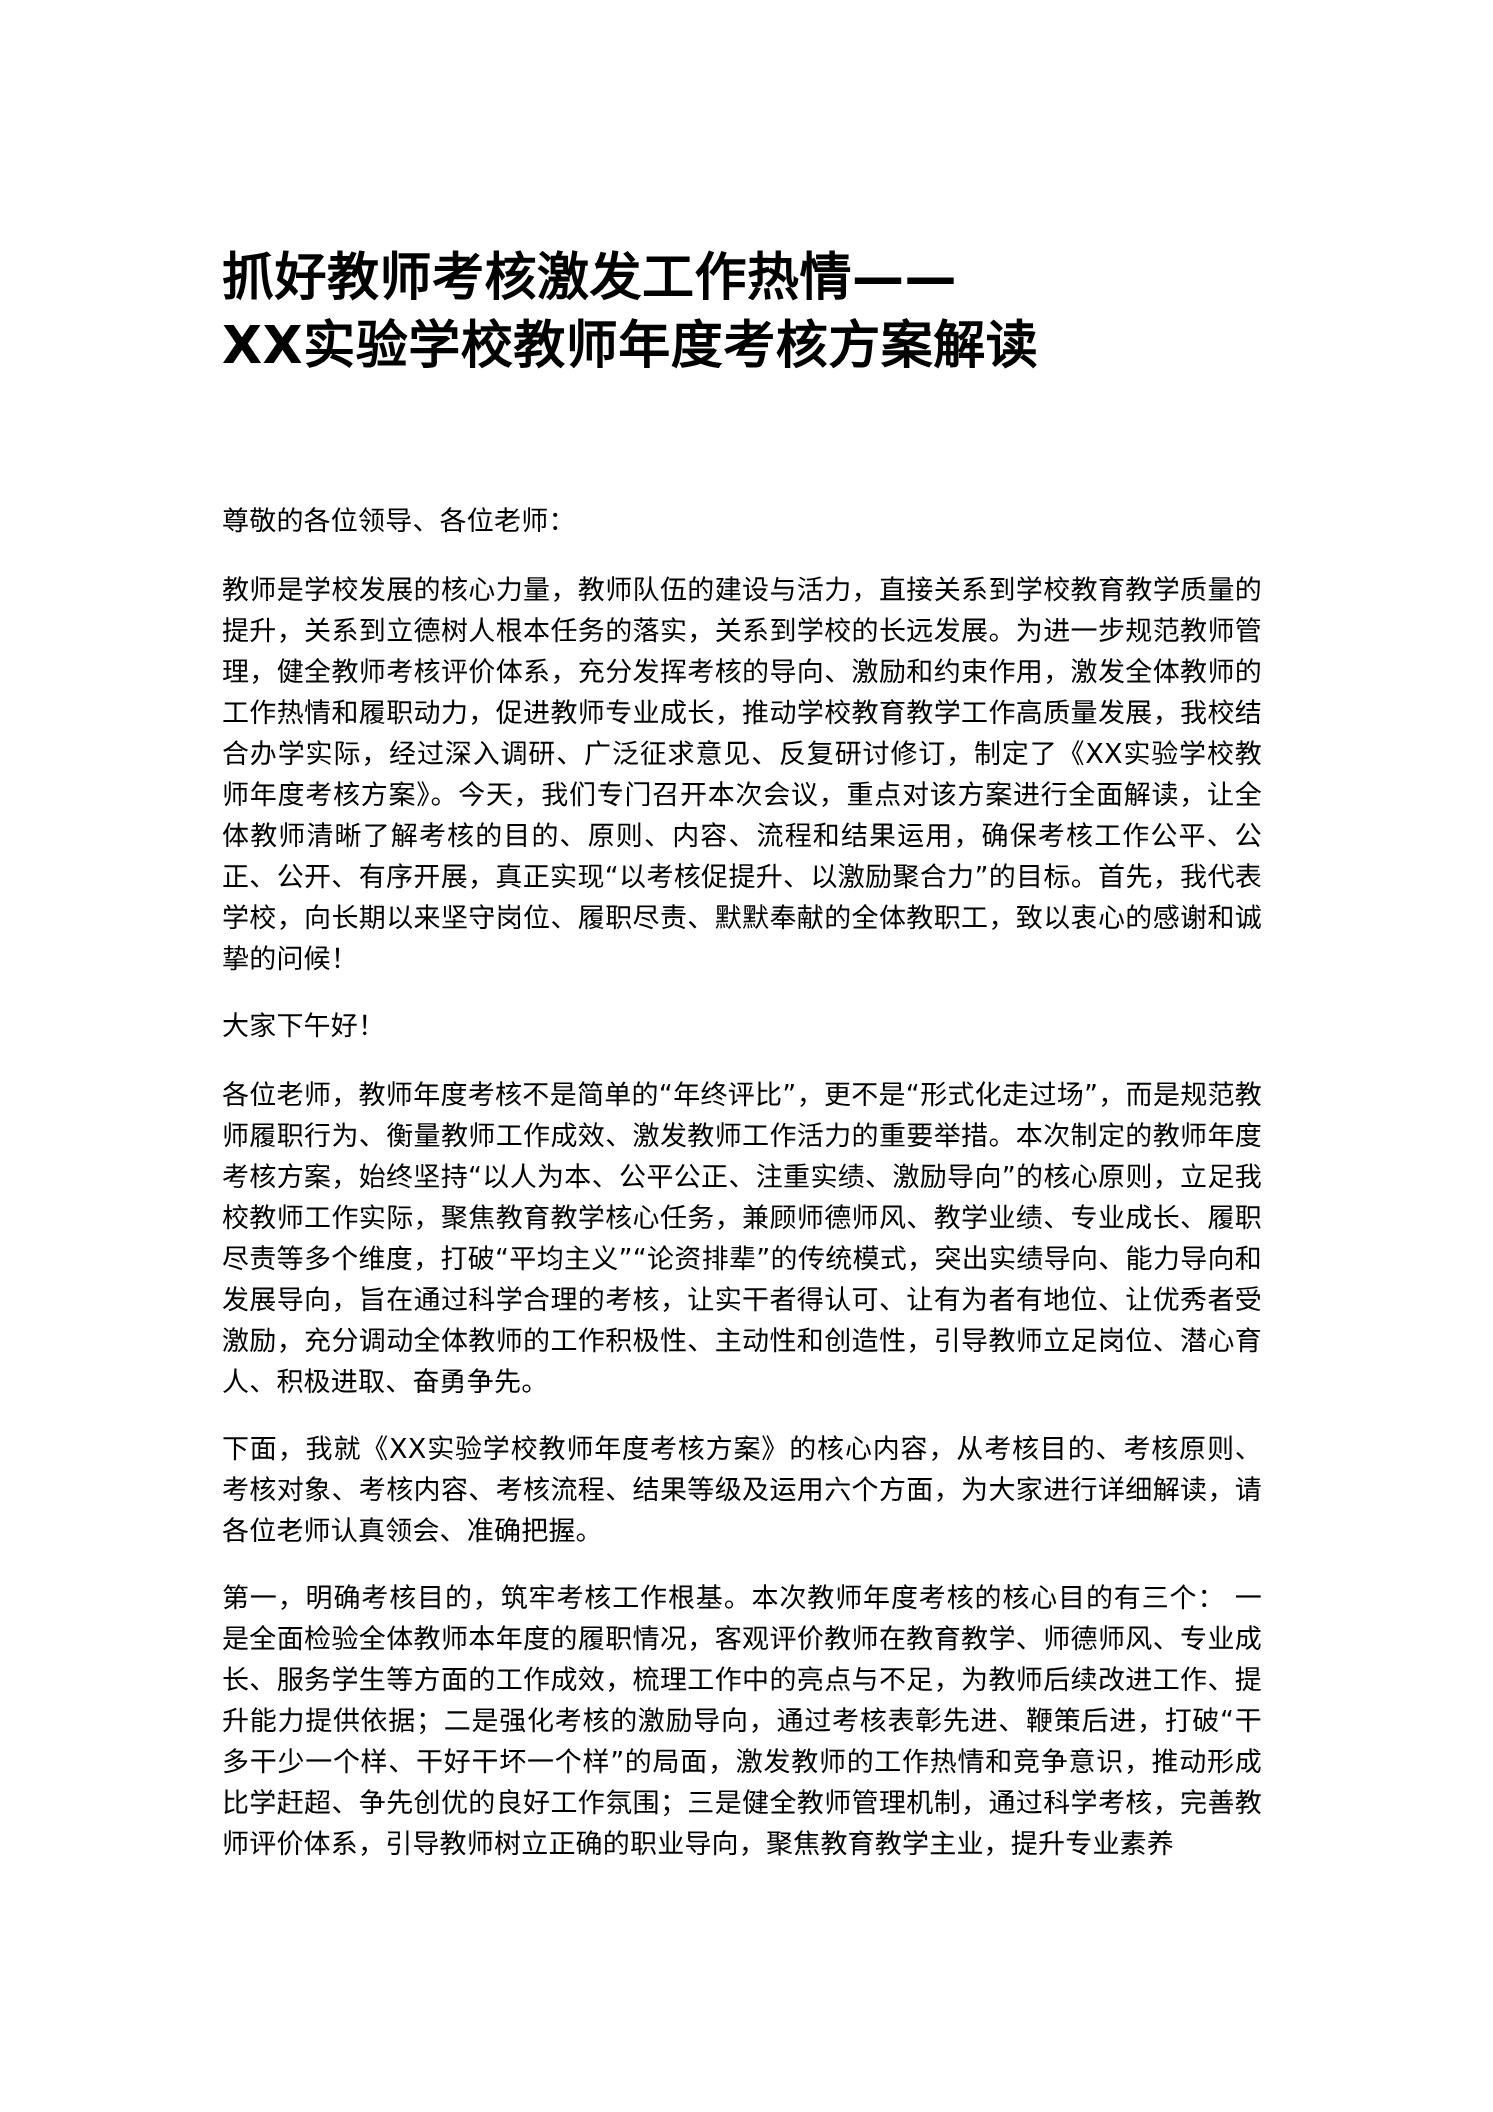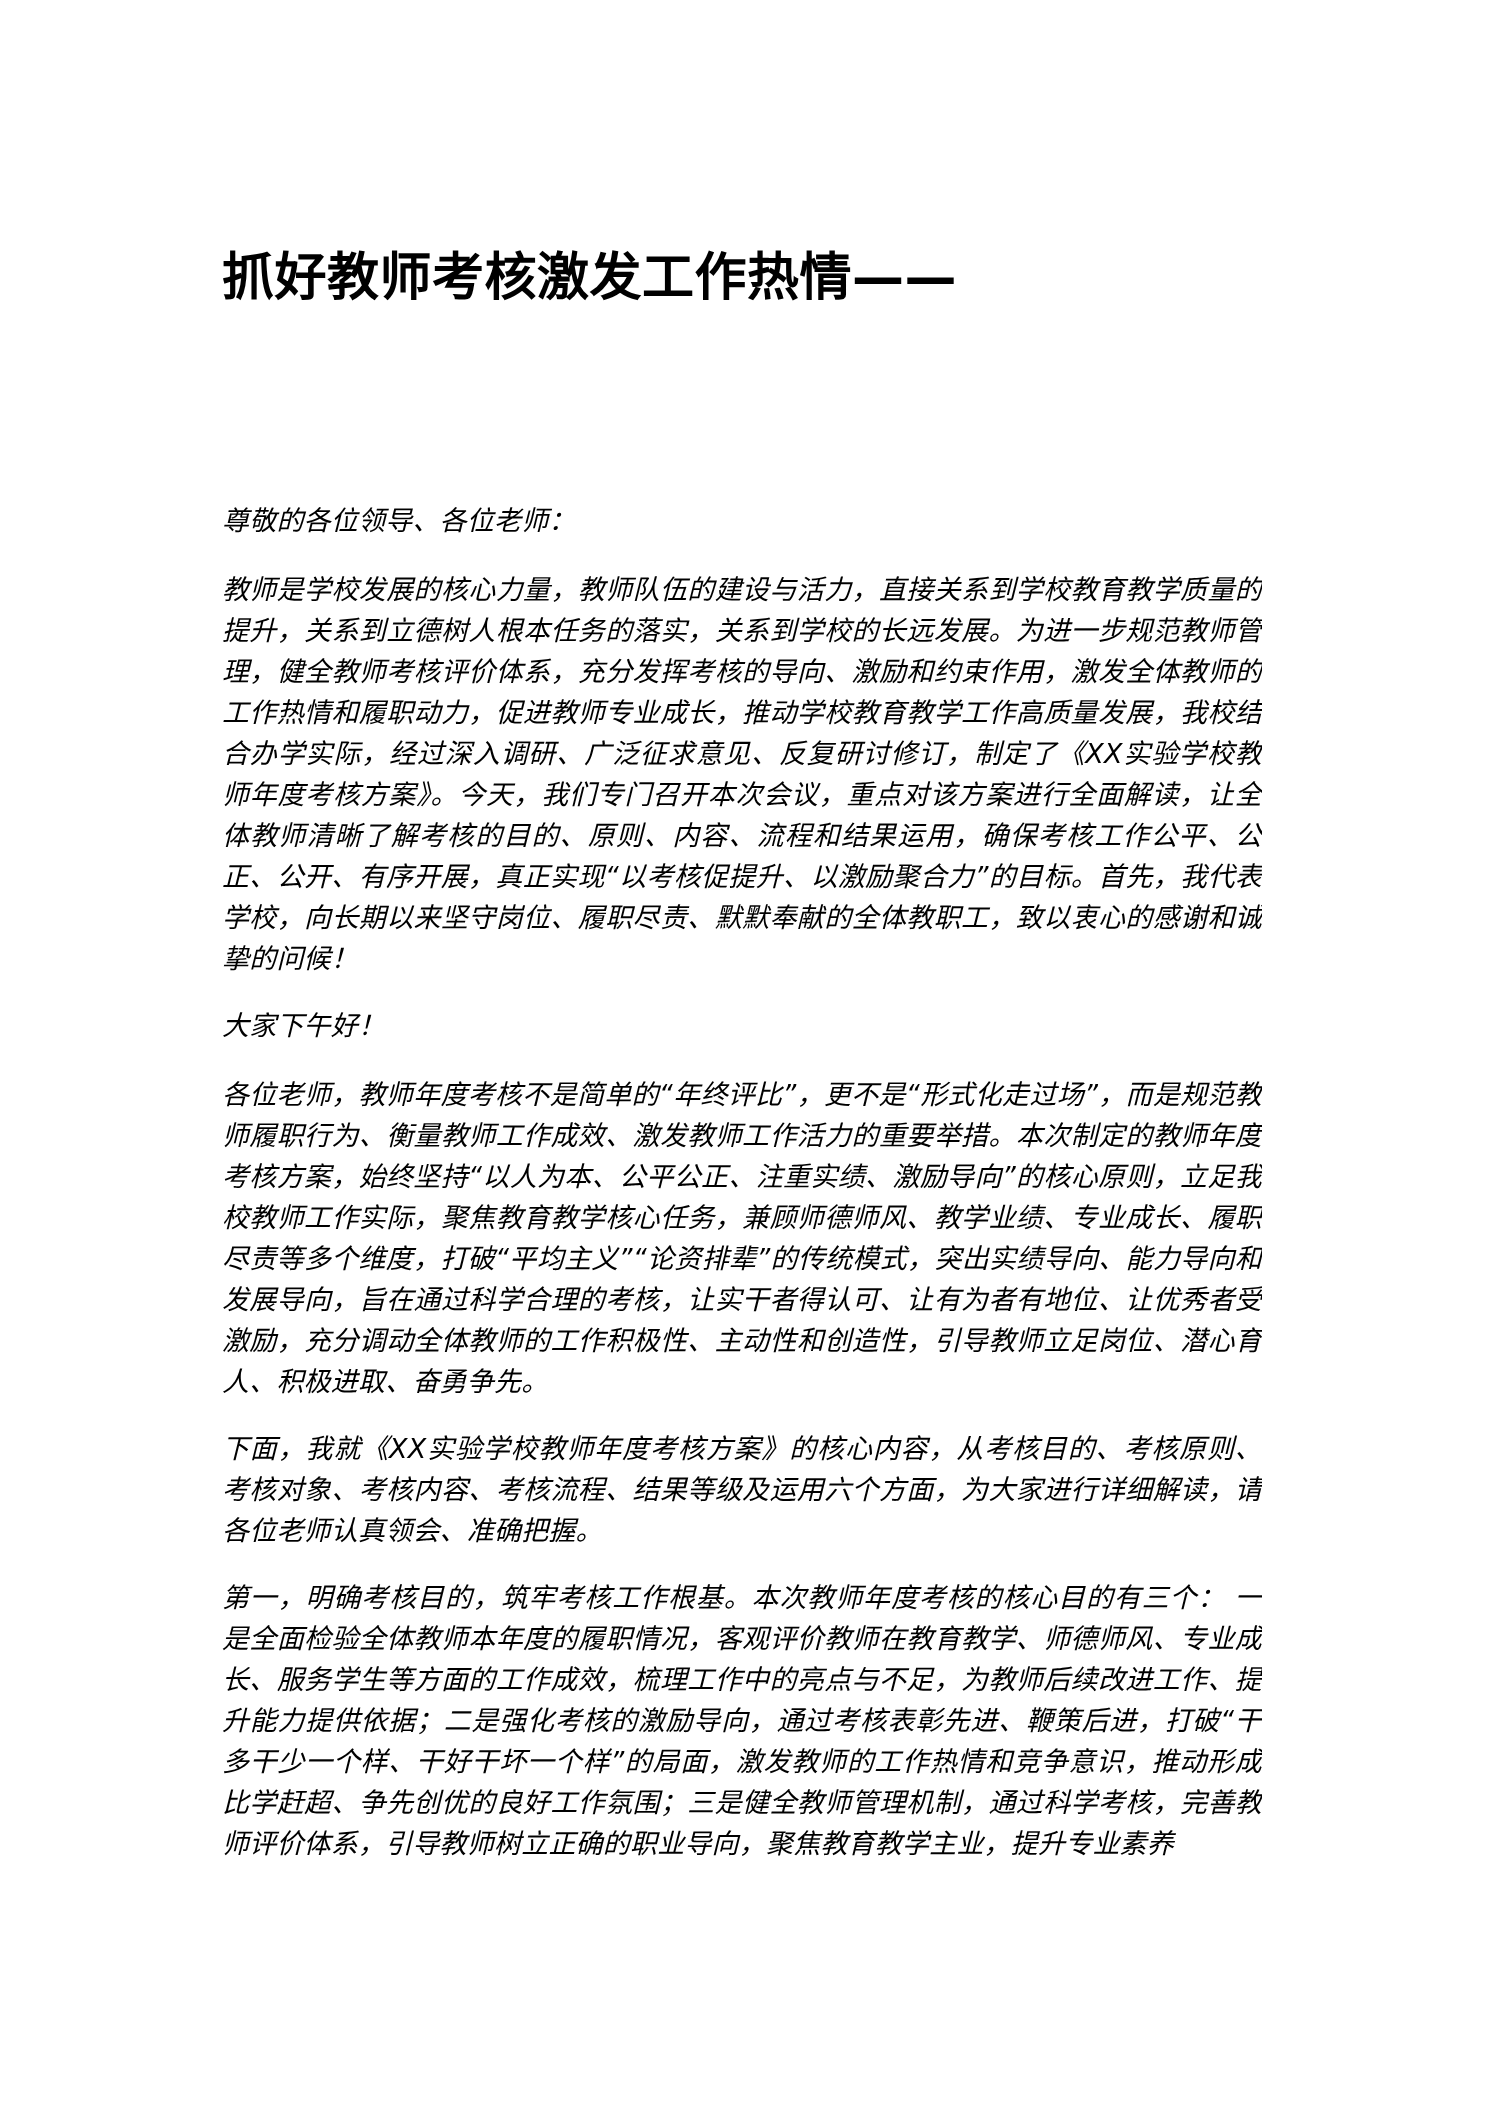--- a/index.html
+++ b/index.html
@@ -45,21 +45,20 @@
   p.para {
     margin: 0 0 26px 0;
     padding: 0;
     font-size: 27px;
     line-height: 41px;
     color: #000000;
     text-align: justify;
     text-justify: inter-ideograph;
     word-break: break-all;
     letter-spacing: 0.2px;
-    font-style: italic;
   }
   p.para:last-child {
     margin-bottom: 12px;
   }
   p.salutation {
     margin-bottom: 28px;
   }
   p.greeting {
     margin-bottom: 28px;
   }
@@ -67,20 +66,21 @@
     overflow: hidden;
   }
 </style>
 </head>
 <body>
 
 <div class="page">
 
   <div class="title-block">
     <h1 class="doc-title">抓好教师考核激发工作热情——</h1>
+    <h1 class="doc-title">XX实验学校教师年度考核方案解读</h1>
   </div>
 
   <div class="body-block clipped">
     <p class="para salutation">尊敬的各位领导、各位老师：</p>
     <p class="para">教师是学校发展的核心力量，教师队伍的建设与活力，直接关系到学校教育教学质量的提升，关系到立德树人根本任务的落实，关系到学校的长远发展。为进一步规范教师管理，健全教师考核评价体系，充分发挥考核的导向、激励和约束作用，激发全体教师的工作热情和履职动力，促进教师专业成长，推动学校教育教学工作高质量发展，我校结合办学实际，经过深入调研、广泛征求意见、反复研讨修订，制定了《XX实验学校教师年度考核方案》。今天，我们专门召开本次会议，重点对该方案进行全面解读，让全体教师清晰了解考核的目的、原则、内容、流程和结果运用，确保考核工作公平、公正、公开、有序开展，真正实现“以考核促提升、以激励聚合力”的目标。首先，我代表学校，向长期以来坚守岗位、履职尽责、默默奉献的全体教职工，致以衷心的感谢和诚挚的问候！</p>
     <p class="para greeting">大家下午好！</p>
     <p class="para">各位老师，教师年度考核不是简单的“年终评比”，更不是“形式化走过场”，而是规范教师履职行为、衡量教师工作成效、激发教师工作活力的重要举措。本次制定的教师年度考核方案，始终坚持“以人为本、公平公正、注重实绩、激励导向”的核心原则，立足我校教师工作实际，聚焦教育教学核心任务，兼顾师德师风、教学业绩、专业成长、履职尽责等多个维度，打破“平均主义”“论资排辈”的传统模式，突出实绩导向、能力导向和发展导向，旨在通过科学合理的考核，让实干者得认可、让有为者有地位、让优秀者受激励，充分调动全体教师的工作积极性、主动性和创造性，引导教师立足岗位、潜心育人、积极进取、奋勇争先。</p>
     <p class="para">下面，我就《XX实验学校教师年度考核方案》的核心内容，从考核目的、考核原则、考核对象、考核内容、考核流程、结果等级及运用六个方面，为大家进行详细解读，请各位老师认真领会、准确把握。</p>
     <p class="para">第一，明确考核目的，筑牢考核工作根基。本次教师年度考核的核心目的有三个： 一是全面检验全体教师本年度的履职情况，客观评价教师在教育教学、师德师风、专业成长、服务学生等方面的工作成效，梳理工作中的亮点与不足，为教师后续改进工作、提升能力提供依据；二是强化考核的激励导向，通过考核表彰先进、鞭策后进，打破“干多干少一个样、干好干坏一个样”的局面，激发教师的工作热情和竞争意识，推动形成比学赶超、争先创优的良好工作氛围；三是健全教师管理机制，通过科学考核，完善教师评价体系，引导教师树立正确的职业导向，聚焦教育教学主业，提升专业素养</p>
   </div>

